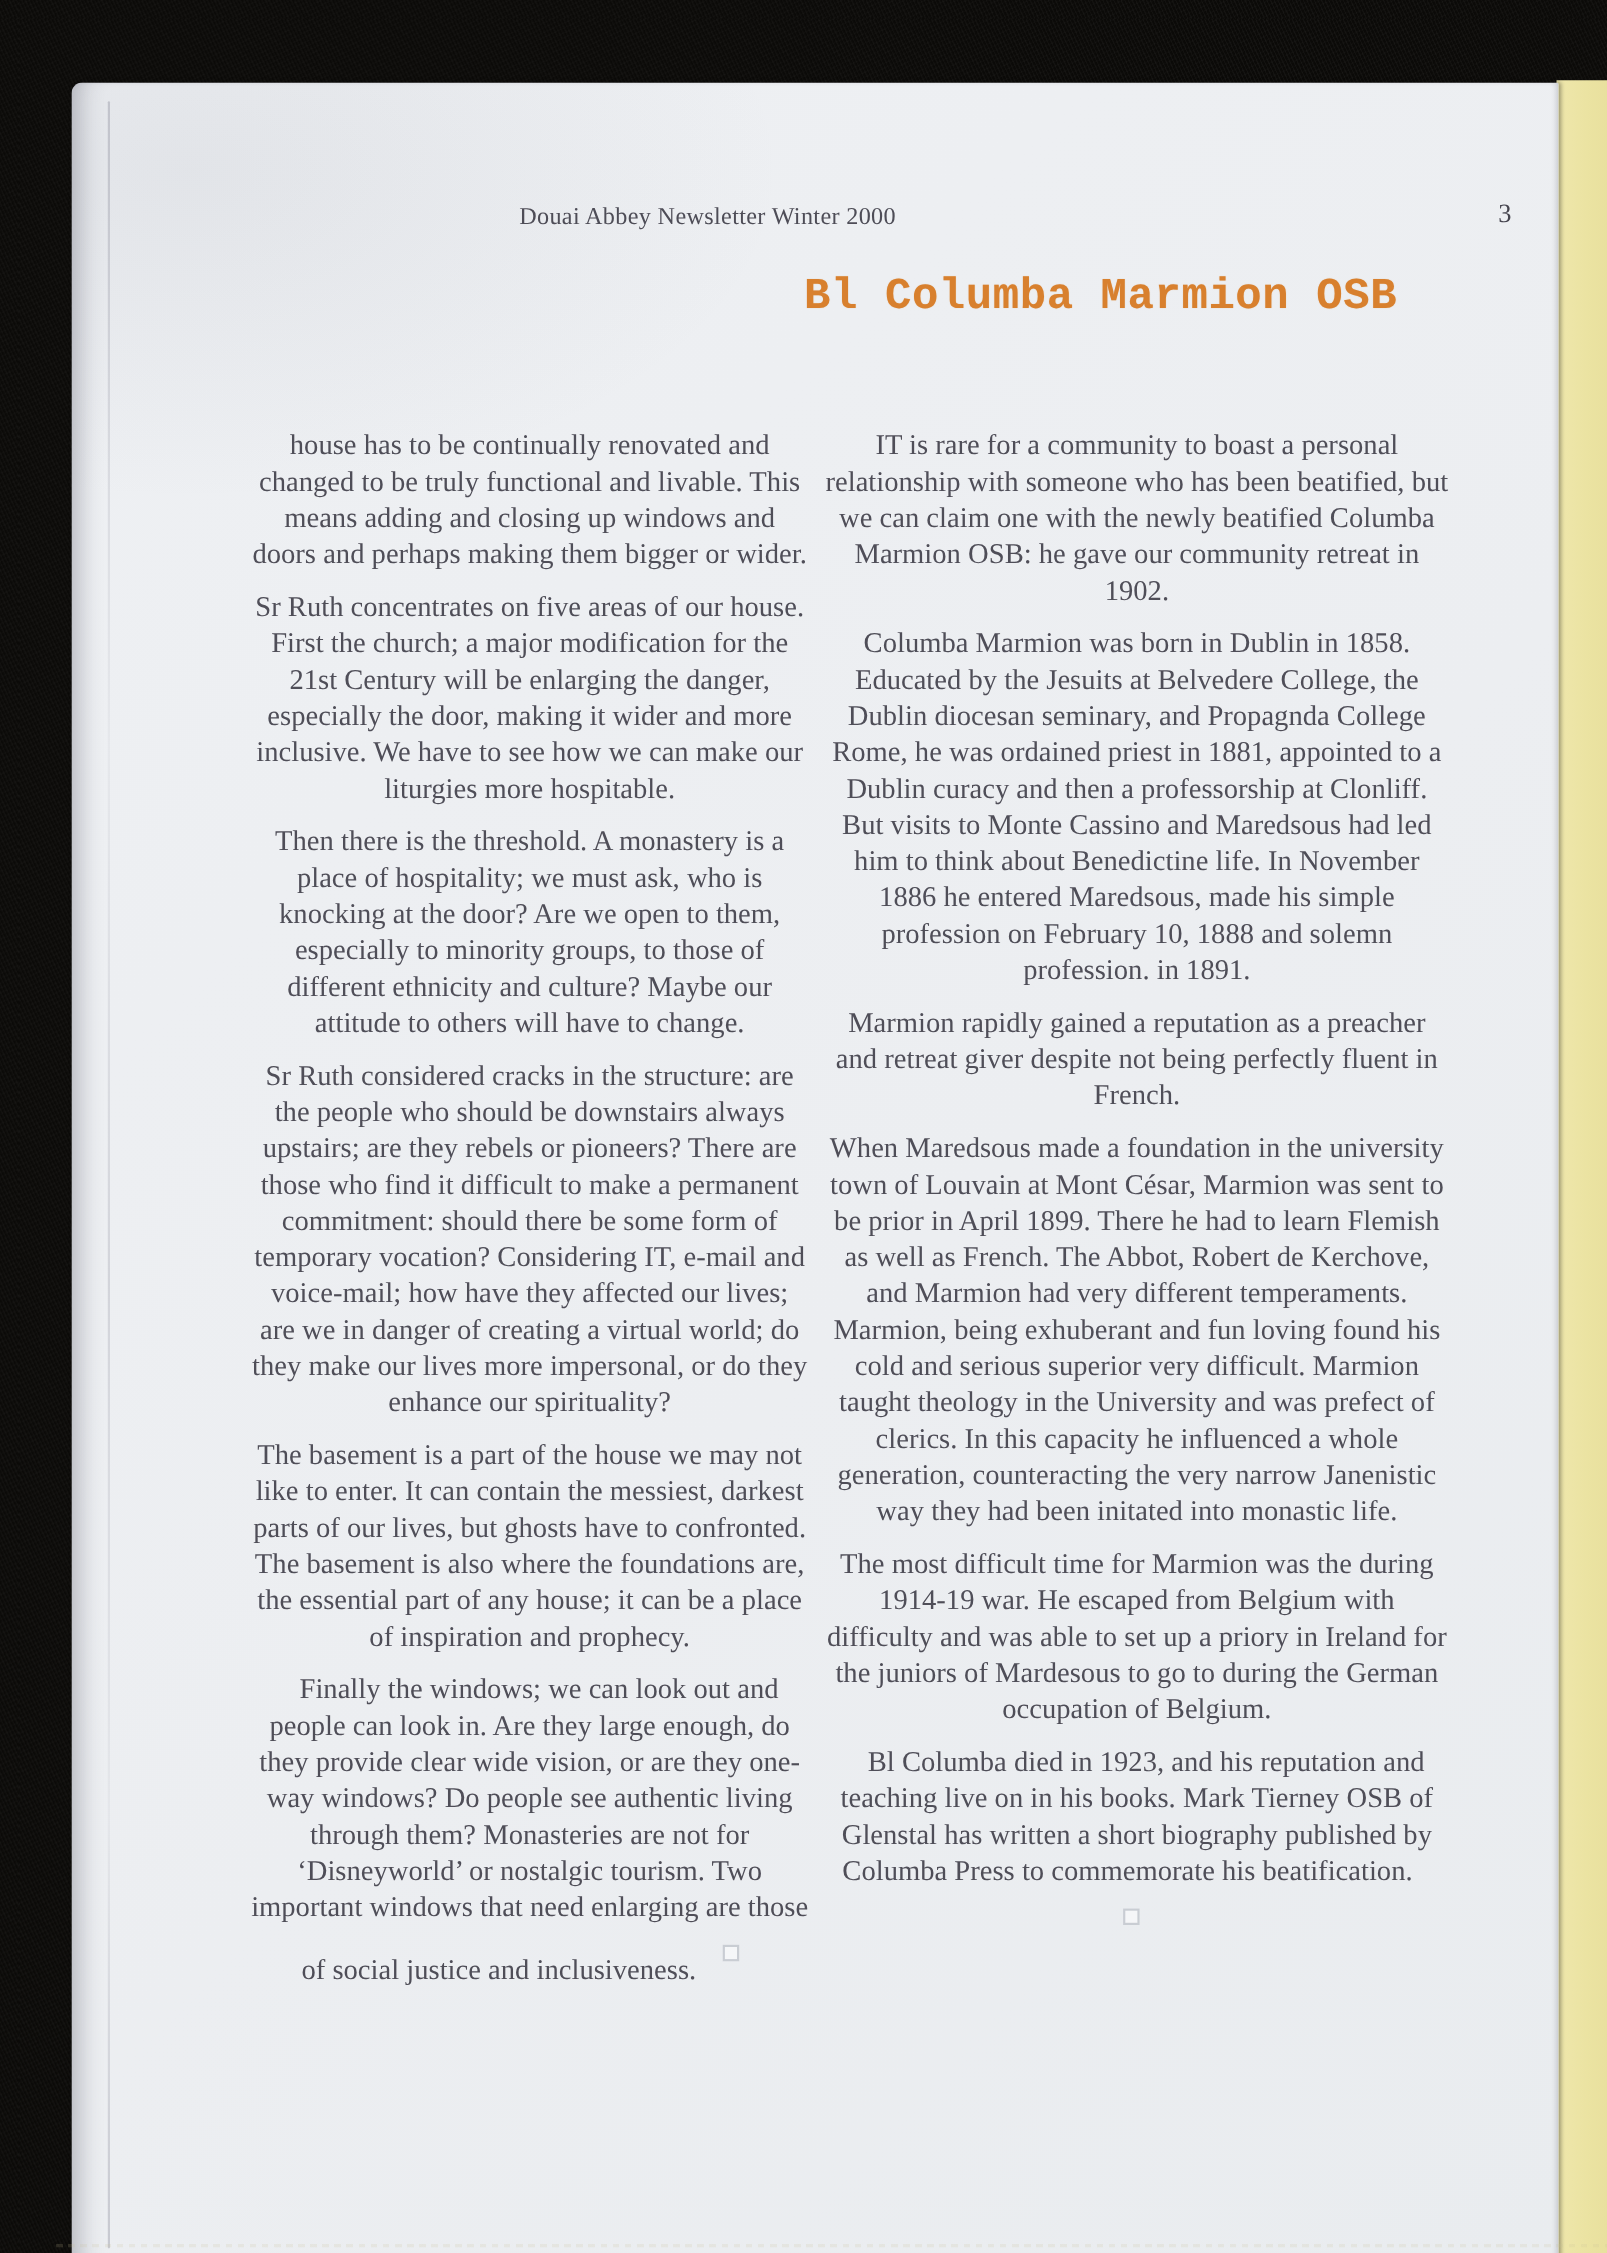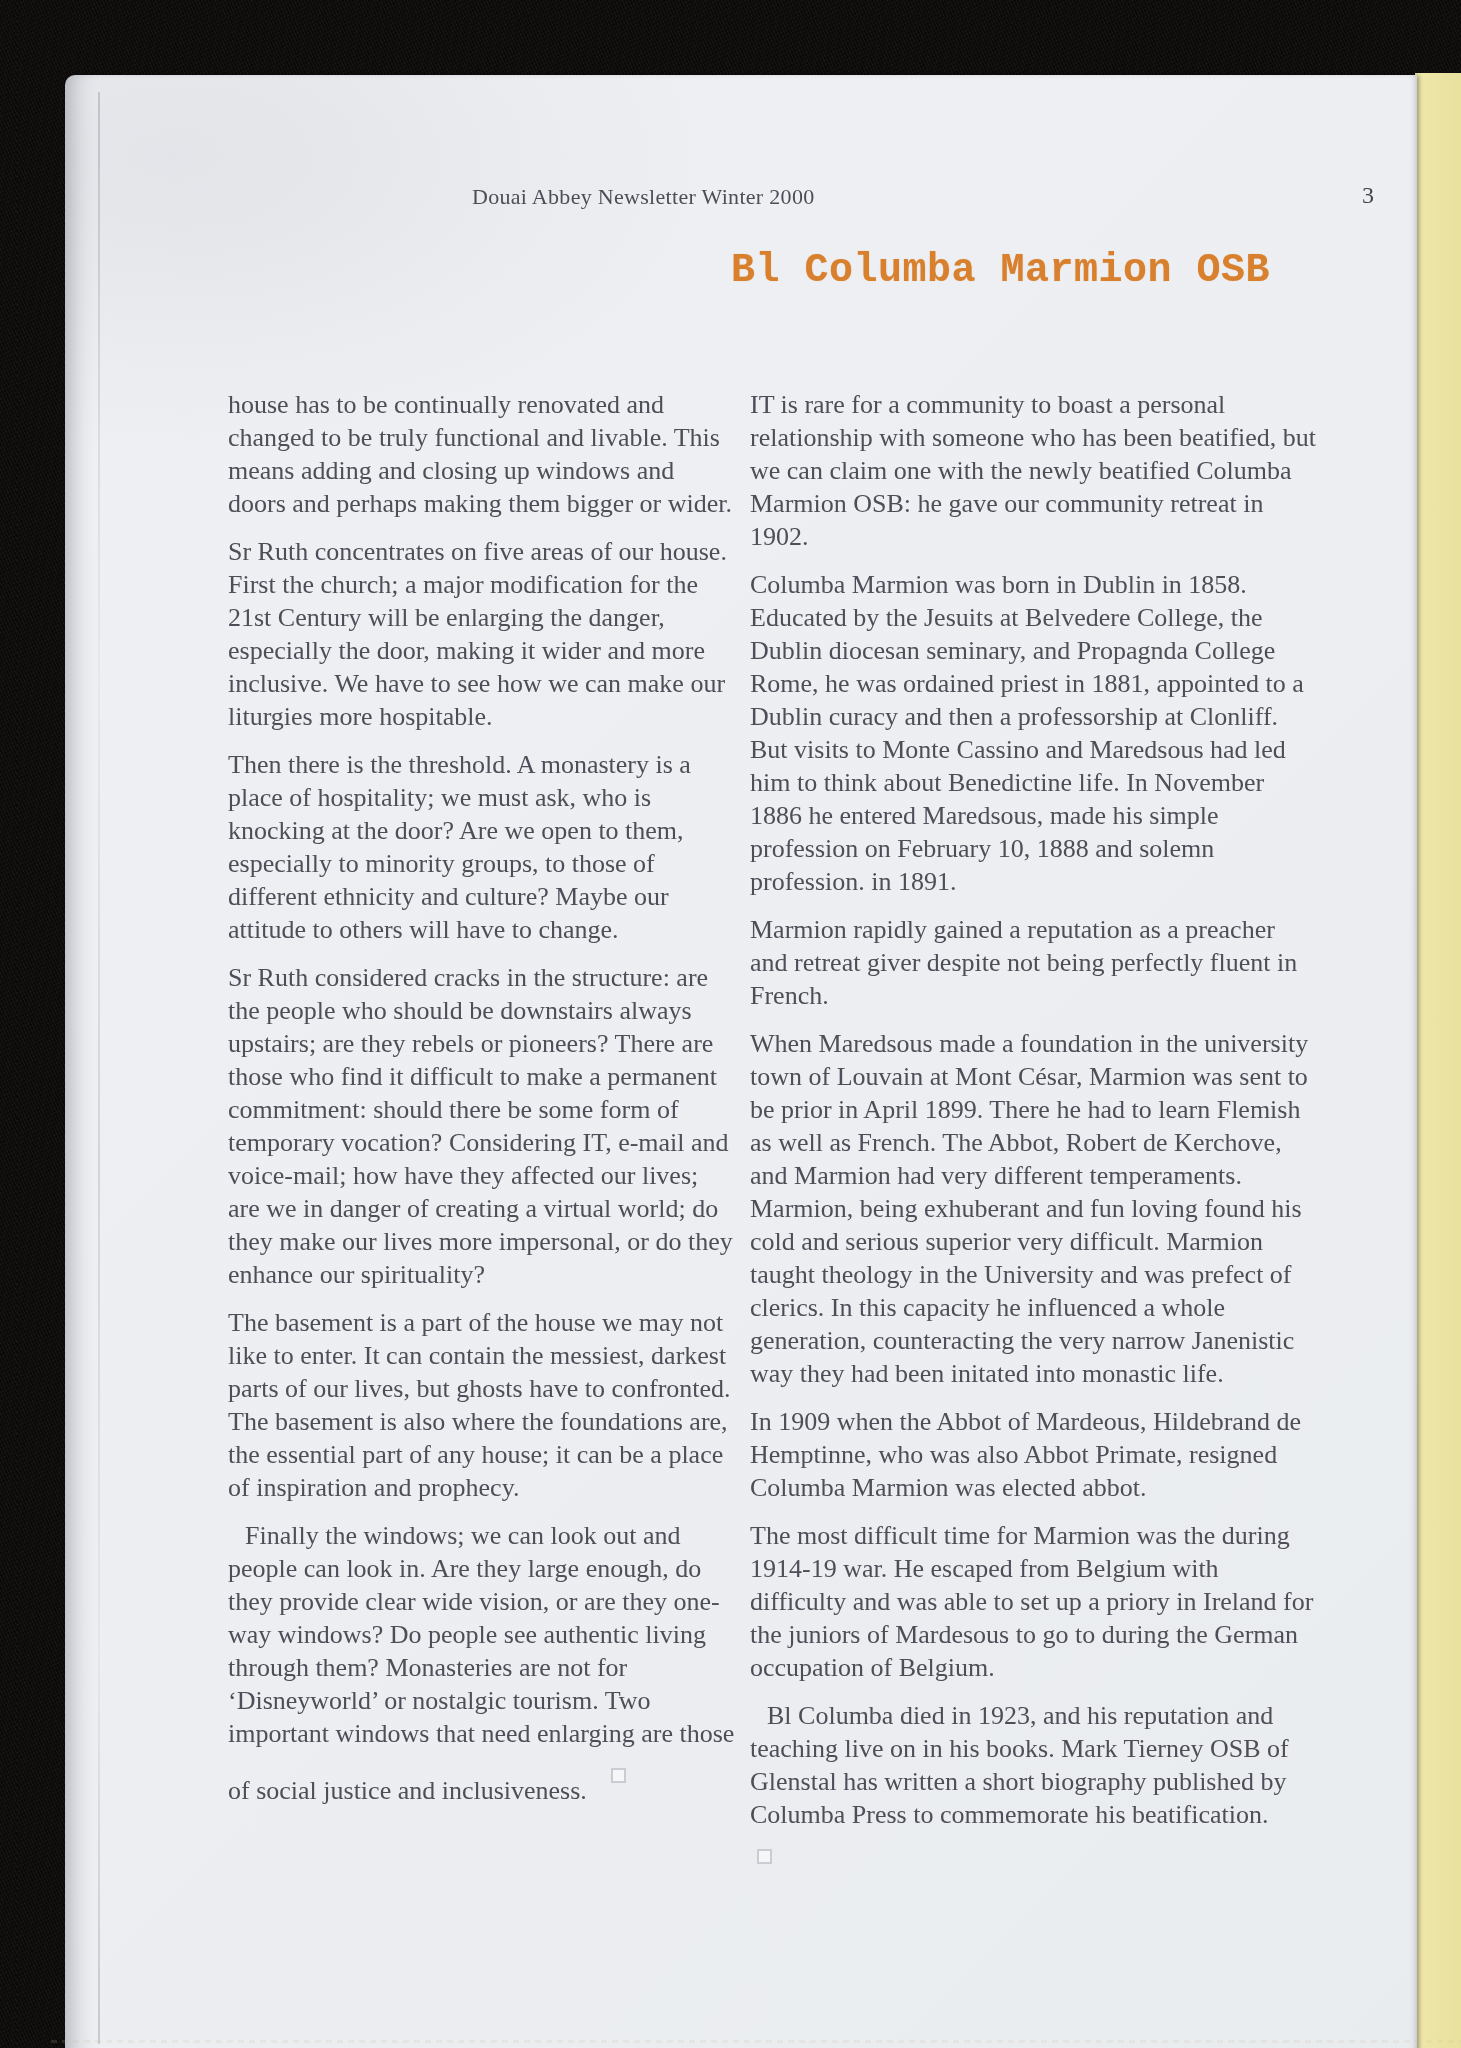--- a/index.html
+++ b/index.html
@@ -62,21 +62,21 @@
     position:absolute; top:156px; left:649px;
     font-family:Liberation Mono, monospace;
     font-size:40px; font-weight:700; letter-spacing:0.5px;
     color:#d8802e;
     text-shadow:0 0 1px rgba(216,128,46,0.35);
   }
 
   .col {
     position:absolute; top:296px;
     font-size:26px; line-height:33px; color:#4f4e58;
-    text-align:left;
+    text-align:center;
   }
   .col-left  { left:146px; width:507px; }
   .col-right { left:668px; width:567px; }
   .col p { margin:0 0 15px 0; }
 
   .endmark {
     display:inline-block; width:15px; height:15px;
     border:2px solid #c9cdd3; background:rgba(255,255,255,0.5);
     margin-left:7px; transform:translateY(1px);
   }
@@ -101,19 +101,18 @@
     <p>Sr Ruth considered cracks in the structure: are the people who should be downstairs always upstairs; are they rebels or pioneers? There are those who find it difficult to make a permanent commitment: should there be some form of temporary vocation? Considering IT, e-mail and voice-mail; how have they affected our lives; are we in danger of creating a virtual world; do they make our lives more impersonal, or do they enhance our spirituality?</p>
     <p>The basement is a part of the house we may not like to enter. It can contain the messiest, darkest parts of our lives, but ghosts have to confronted. The basement is also where the foundations are, the essential part of any house; it can be a place of inspiration and prophecy.</p>
     <p><span>Finally the windows; we can look out and people can look in. Are they large enough, do they provide clear wide vision, or are they one-way windows? Do people see authentic living through them? Monasteries are not for ‘Disneyworld’ or nostalgic tourism. Two important windows that need enlarging are those of social justice and inclusiveness.</span><span class="endmark"></span></p>
   </div>
 
   <div class="col col-right">
     <p>IT is rare for a community to boast a personal relationship with someone who has been beatified, but we can claim one with the newly beatified Columba Marmion OSB: he gave our community retreat in 1902.</p>
     <p>Columba Marmion was born in Dublin in 1858. Educated by the Jesuits at Belvedere College, the Dublin diocesan seminary, and Propagnda College Rome, he was ordained priest in 1881, appointed to a Dublin curacy and then a professorship at Clonliff. But visits to Monte Cassino and Maredsous had led him to think about Benedictine life. In November 1886 he entered Maredsous, made his simple profession on February 10, 1888 and solemn profession. in 1891.</p>
     <p>Marmion rapidly gained a reputation as a preacher and retreat giver despite not being perfectly fluent in French.</p>
     <p>When Maredsous made a foundation in the university town of Louvain at Mont César, Marmion was sent to be prior in April 1899. There he had to learn Flemish as well as French. The Abbot, Robert de Kerchove, and Marmion had very different temperaments. Marmion, being exhuberant and fun loving found his cold and serious superior very difficult. Marmion taught theology in the University and was prefect of clerics. In this capacity he influenced a whole generation, counteracting the very narrow Janenistic way they had been initated into monastic life.</p>
-    <p>In 1909 when the Abbot of Mardeous, Hildebrand de Hemptinne, who was also Abbot Primate, resigned Columba Marmion was elected abbot.</p>
     <p>The most difficult time for Marmion was the during 1914-19 war. He escaped from Belgium with difficulty and was able to set up a priory in Ireland for the juniors of Mardesous to go to during the German occupation of Belgium.</p>
     <p><span>Bl Columba died in 1923, and his reputation and teaching live on in his books. Mark Tierney OSB of Glenstal has written a short biography published by Columba Press to commemorate his beatification.</span><span class="endmark"></span></p>
   </div>
 </div>
 
 <div class="stitch"></div>
 
 </body></html>

